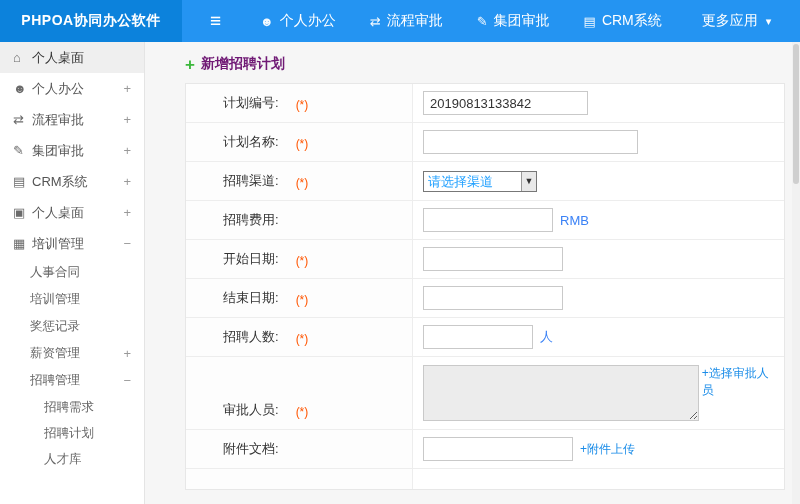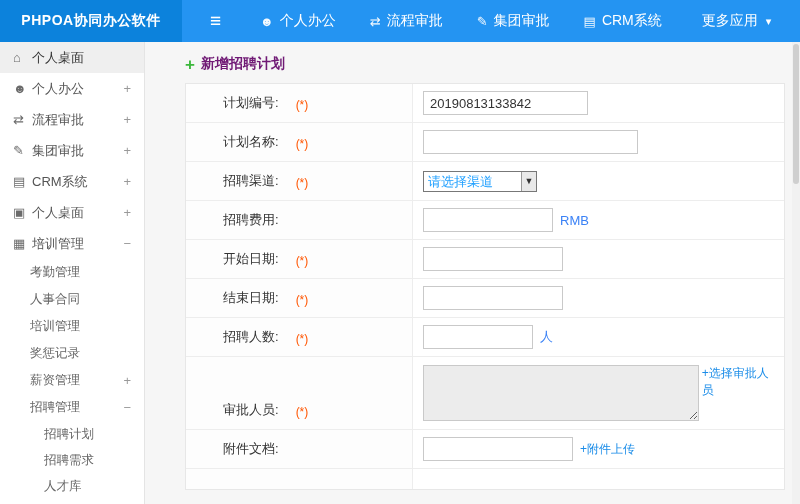--- a/index.html
+++ b/index.html
@@ -142,25 +142,20 @@
         <span class="s-label">个人桌面</span>
         <span class="s-exp">+</span>
       </div>
 
       <div class="side-item lv0">
         <span class="s-icon">▦</span>
         <span class="s-label">培训管理</span>
         <span class="s-exp">−</span>
       </div>
 
-      <div class="side-item lv1">
-
-        <span class="s-label">考勤管理</span>
-
-      </div>
 
       <div class="side-item lv1">
 
         <span class="s-label">人事合同</span>
 
       </div>
 
       <div class="side-item lv1">
 
         <span class="s-label">培训管理</span>
@@ -180,27 +175,27 @@
       </div>
 
       <div class="side-item lv1">
 
         <span class="s-label">招聘管理</span>
         <span class="s-exp">−</span>
       </div>
 
       <div class="side-item lv2">
 
+        <span class="s-label">招聘需求</span>
+
+      </div>
+
+      <div class="side-item lv2">
+
         <span class="s-label">招聘计划</span>
-
-      </div>
-
-      <div class="side-item lv2">
-
-        <span class="s-label">招聘需求</span>
 
       </div>
 
       <div class="side-item lv2">
 
         <span class="s-label">人才库</span>
 
       </div>
     </div>
 

